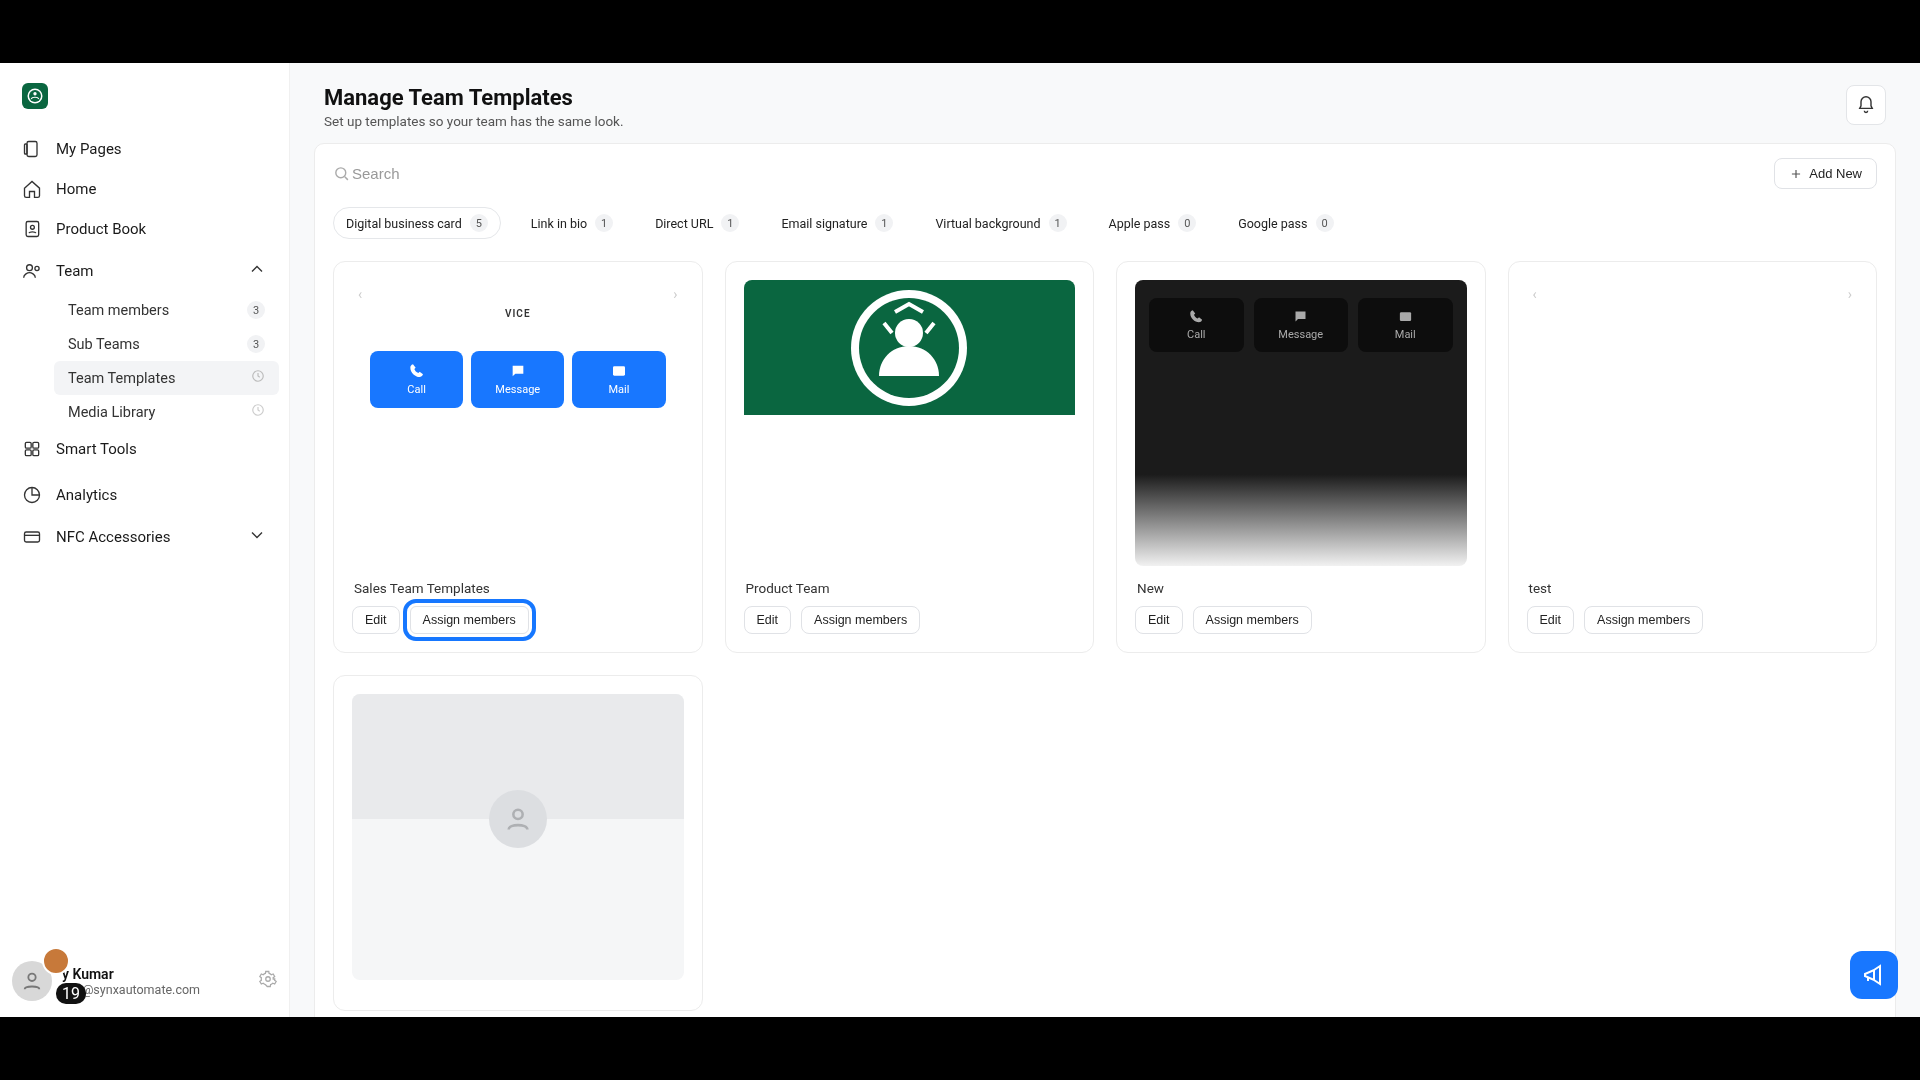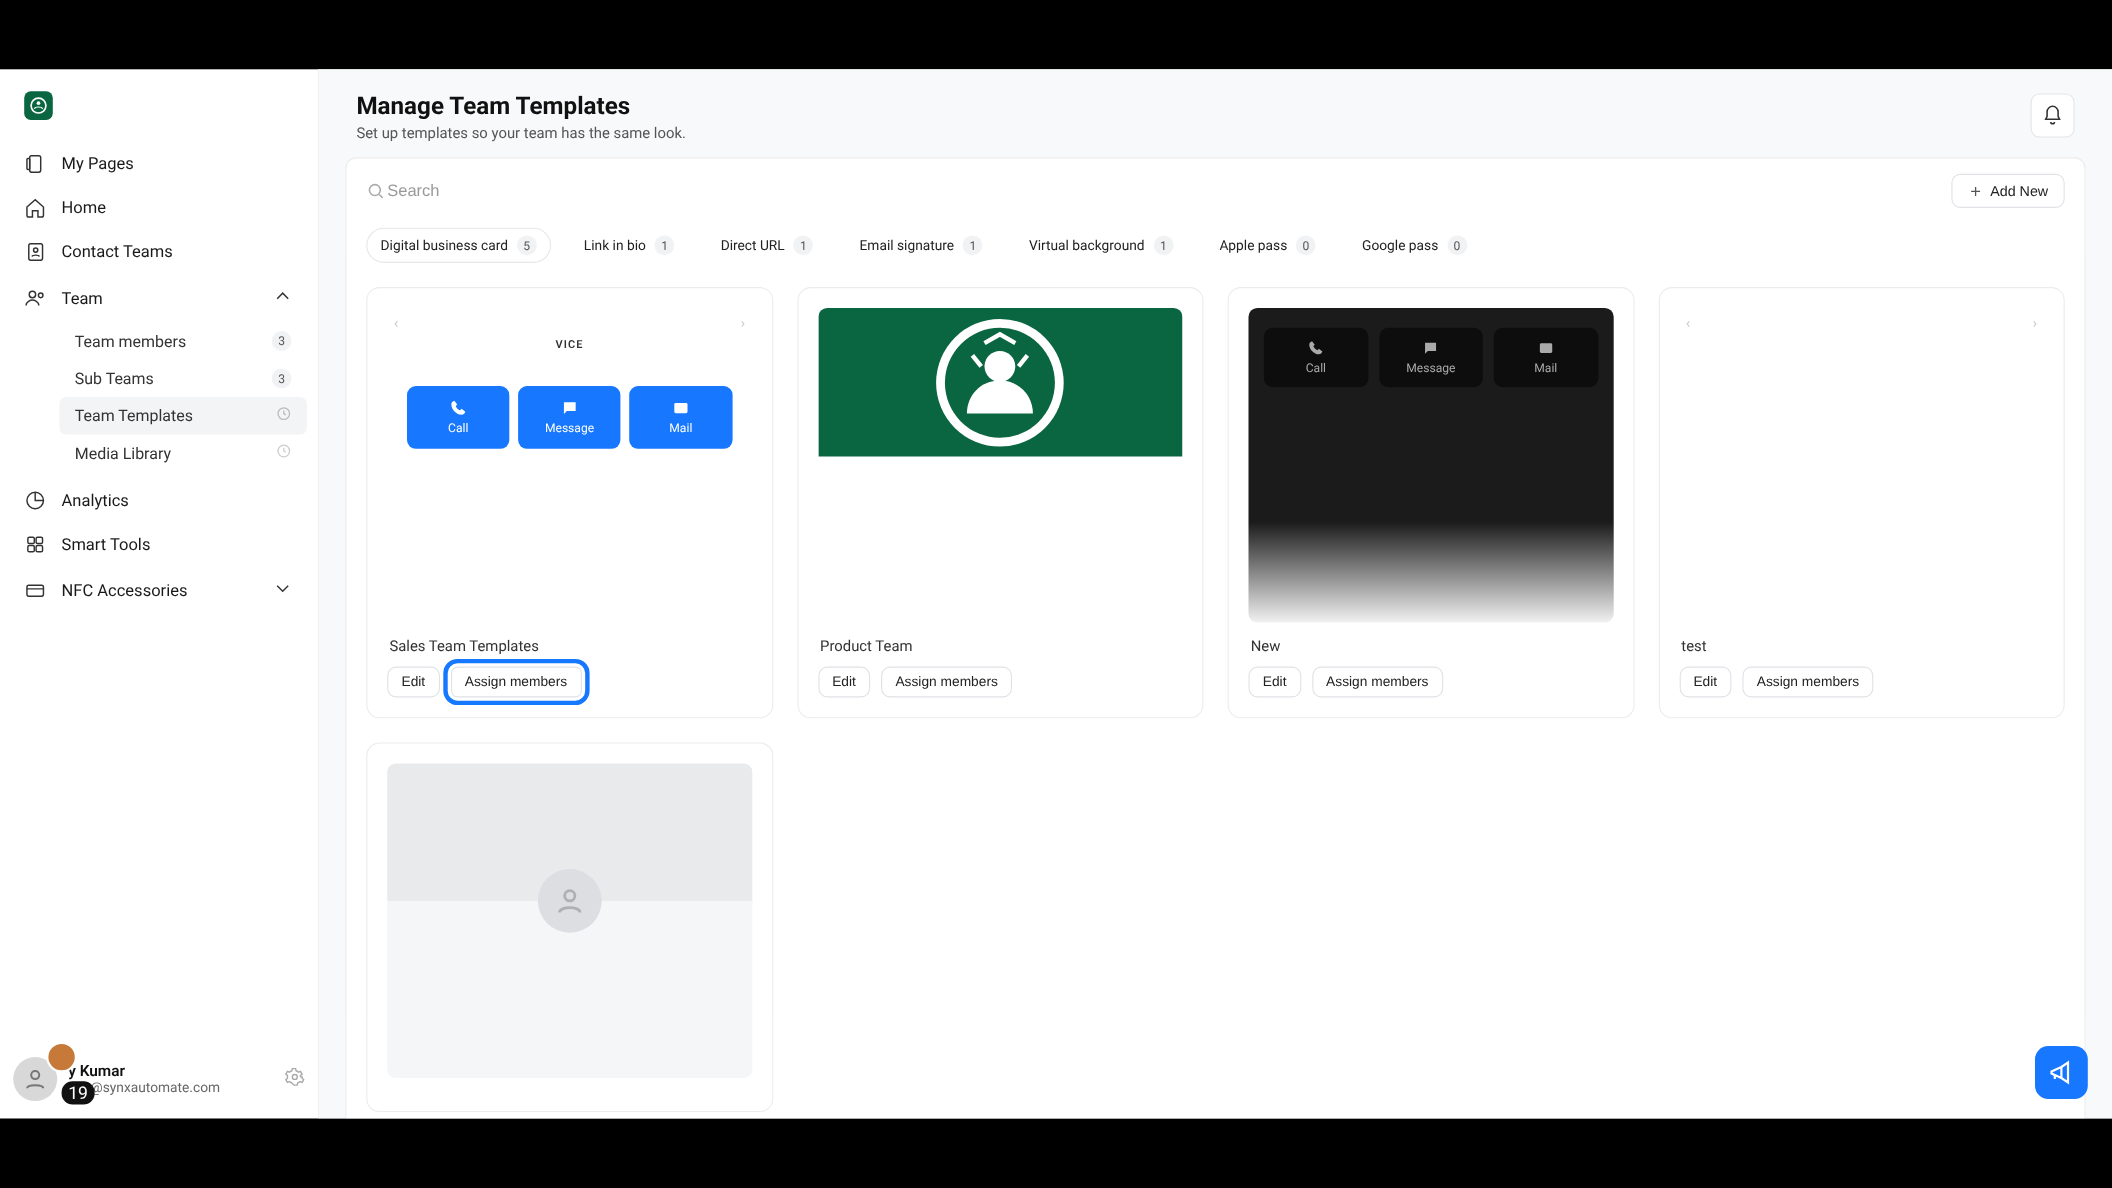--- a/index.html
+++ b/index.html
@@ -115,21 +115,21 @@
             <path d="M3 11l9-8 9 8v9a2 2 0 0 1-2 2h-4v-7h-6v7H5a2 2 0 0 1-2-2z"></path>
           </svg>
         <span>Home</span>
       </div>
       <div class="nav-item">
         <svg viewBox="0 0 24 24">
             <rect x="5" y="3" width="15" height="18" rx="2"></rect>
             <circle cx="12.5" cy="10" r="2.3"></circle>
             <path d="M8.5 17c.6-2 7.4-2 8 0"></path>
           </svg>
-        <span>Contact Teams</span>
+        <span>Product Book</span>
       </div>
       <div class="nav-item">
         <svg viewBox="0 0 24 24">
             <circle cx="9" cy="8" r="3.5"></circle>
             <path d="M2 20c0-4 5-6 7-6s7 2 7 6"></path>
             <circle cx="18" cy="9" r="2.5"></circle>
           </svg>
         <span>Team</span>
         <span class="chev">
           <svg width="14" height="14" viewBox="0 0 24 24" stroke="#888" fill="none" stroke-width="2">
@@ -160,35 +160,35 @@
           <span>Media Library</span>
           <span class="badge-clock">
             <svg width="14" height="14" viewBox="0 0 24 24" stroke="#ccc" fill="none" stroke-width="2">
                 <circle cx="12" cy="12" r="9"></circle>
                 <path d="M12 7v5l3 2"></path>
               </svg>
           </span>
         </div>
       </div>
 
-      <div class="nav-item" style="margin-top:6px;">
-        <svg viewBox="0 0 24 24">
-            <circle cx="12" cy="12" r="9"></circle>
-            <path d="M12 3v9h9"></path>
-          </svg>
-        <span>Analytics</span>
-      </div>
       <div class="nav-item">
         <svg viewBox="0 0 24 24">
             <rect x="4" y="4" width="7" height="7" rx="1.5"></rect>
             <rect x="13" y="4" width="7" height="7" rx="1.5"></rect>
             <rect x="4" y="13" width="7" height="7" rx="1.5"></rect>
             <rect x="13" y="13" width="7" height="7" rx="1.5"></rect>
           </svg>
         <span>Smart Tools</span>
+      </div>
+      <div class="nav-item" style="margin-top:6px;">
+        <svg viewBox="0 0 24 24">
+            <circle cx="12" cy="12" r="9"></circle>
+            <path d="M12 3v9h9"></path>
+          </svg>
+        <span>Analytics</span>
       </div>
       <div class="nav-item">
         <svg viewBox="0 0 24 24">
             <rect x="3" y="6" width="18" height="12" rx="2"></rect>
             <path d="M3 10h18"></path>
           </svg>
         <span>NFC Accessories</span>
         <span class="chev">
           <svg width="14" height="14" viewBox="0 0 24 24" stroke="#888" fill="none" stroke-width="2">
               <path d="M6 9l6 6 6-6"></path>

